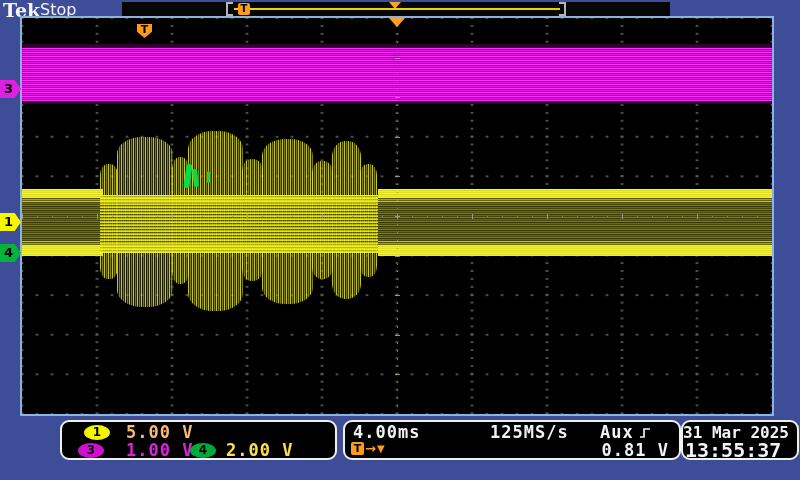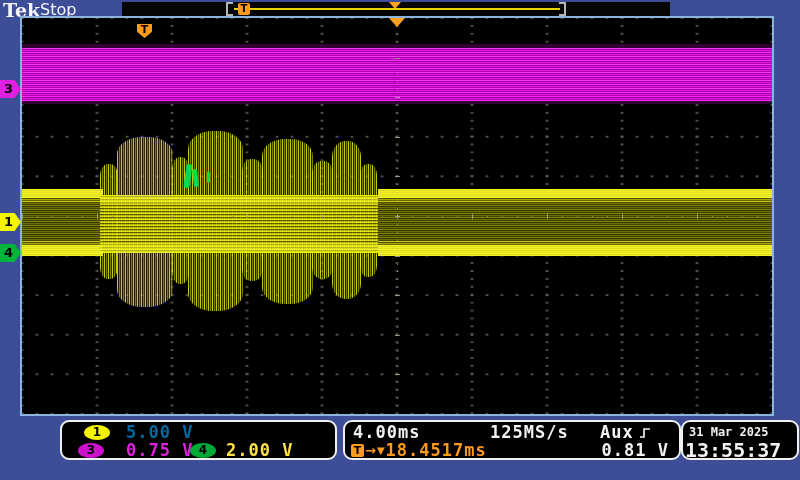--- a/index.html
+++ b/index.html
@@ -83,21 +83,21 @@
   .ch4m{top:244px;background:#00b43c;}
   
   .box{position:absolute;top:420px;height:40px;background:#000;border:2px solid #f0f0f0;
     border-radius:9px;box-sizing:border-box;}
   .boxA{left:60px;width:277px;}
   .boxB{left:343px;width:338px;}
   .boxC{left:681px;width:118px;}
   .rd{position:absolute;font-family:"DejaVu Sans Mono",monospace;font-weight:bold;
     font-size:17px;line-height:17px;letter-spacing:1px;white-space:nowrap;color:#f2f2f2;}
   .r1{top:2px;} .r2{top:20px;}
-  .yel{color:#0369a1;} .mag{color:#e020e0;} .grn{color:#fde047;} .org{color:#ff9a1a;}
+  .yel{color:#fdba74;} .mag{color:#e020e0;} .grn{color:#fde047;} .org{color:#ff9a1a;}
   .badge{position:absolute;width:26px;height:15px;border-radius:50%;
     color:#000;font-weight:bold;font-size:12px;line-height:15px;text-align:center;}
   .b1{left:22px;top:3px;background:#f5f500;}
   .b3{left:16px;top:21px;background:#cc10cc;}
   .b4{left:128px;top:21px;background:#00a838;}
   .tcluster{position:absolute;left:6px;top:20px;display:flex;align-items:center;gap:1px;}
   .tsq{display:inline-block;width:13px;height:13px;background:#ff9a1a;border-radius:2px;
     color:#000;font-weight:bold;font-size:11px;line-height:13px;text-align:center;font-family:"DejaVu Sans",sans-serif;}
   .tarr{color:#ff9a1a;font-size:13px;font-weight:bold;line-height:13px;}
   .ttri{color:#ff9a1a;font-size:10px;line-height:13px;}
@@ -152,40 +152,39 @@
   </div>
 
   <div class="chmark ch3m">3</div>
   <div class="chmark ch1m">1</div>
   <div class="chmark ch4m">4</div>
 
   <div class="box boxA">
     <div class="badge b1">1</div>
     <span class="rd r1 yel" style="left:64px">5.00 V</span>
     <div class="badge b3">3</div>
-    <span class="rd r2 mag" style="left:64px">0.75 V</span>
+    <span class="rd r2 mag" style="left:64px">1.00 V</span>
     <div class="badge b4">4</div>
     <span class="rd r2 grn" style="left:164px">2.00 V</span>
   </div>
 
   <div class="box boxB">
     <span class="rd r1" style="left:8px">4.00ms</span>
     <span class="rd r1" style="left:145px">125MS/s</span>
     <span class="rd r1" style="left:255px">
       <span>Aux</span><svg class="edge-icon" width="12" height="14" viewBox="0 0 12 14">
           <path d="M1 11 H5 V3 H11" stroke="#f0f0f0" fill="none" stroke-width="1.7"></path>
         </svg>
     </span>
     <span class="tcluster">
       <span class="tsq">T</span>
       <span class="tarr">→</span>
       <span class="ttri">▼</span>
-      <span class="rd org" style="position:static">18.4517ms</span>
     </span>
     <span class="rd r2" style="right:10px">0.81 V</span>
   </div>
 
   <div class="box boxC">
-    <span class="rd r1" style="left:6px;font-size:12px;letter-spacing:0px">31 Mar 2025</span>
+    <span class="rd r1" style="left:0;font-size:16px;letter-spacing:0px">31 Mar 2025</span>
     <span class="rd r2" style="left:2px;font-size:20px;letter-spacing:0px">13:55:37</span>
   </div>
 
 </div>
 
 </body></html>

